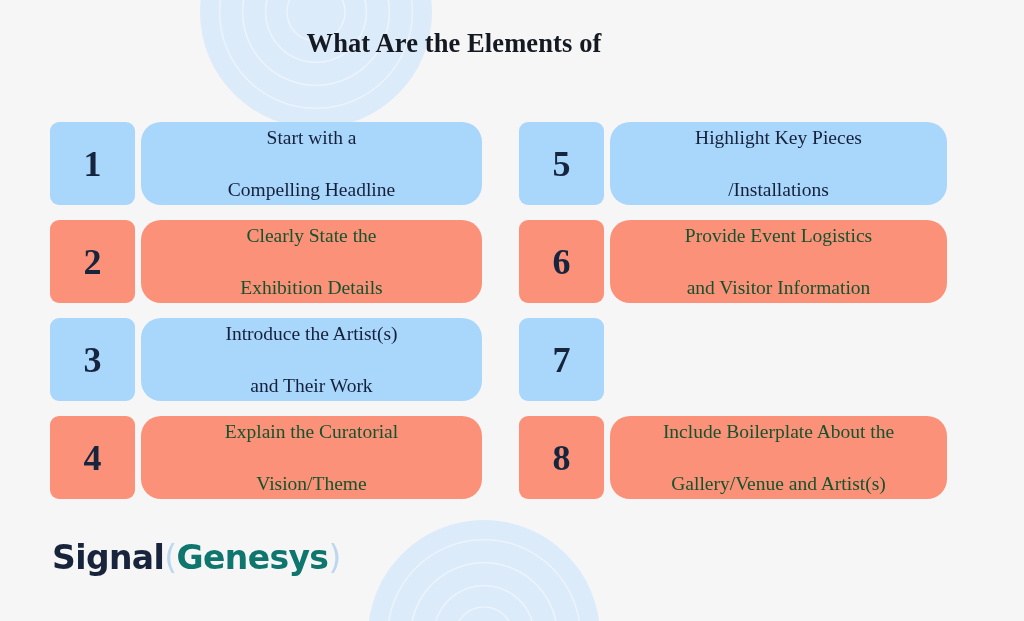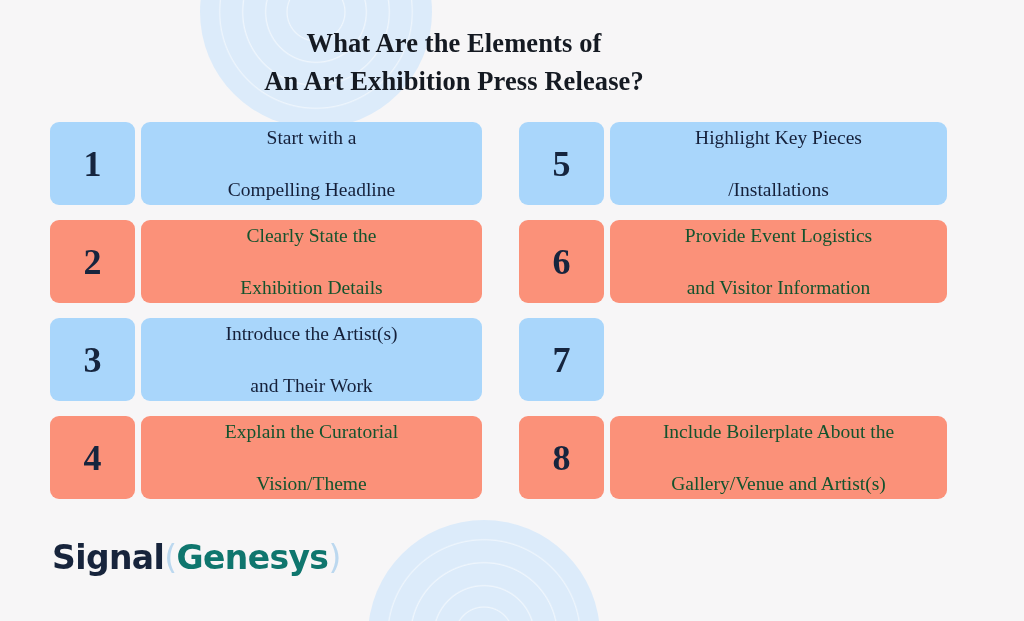--- a/index.html
+++ b/index.html
@@ -106,21 +106,21 @@
     align-items: center;
     justify-content: center;
     font-family: "Liberation Serif", "DejaVu Serif", serif;
     font-size: 36px;
     font-weight: bold;
     color: #16253e;
     margin-right: 6px;
   }
   .text-box {
     flex: 1 1 auto;
-    border-radius: 9px;
+    border-radius: 20px;
     display: flex;
     align-items: center;
     justify-content: center;
     text-align: center;
     padding: 0 12px;
     box-sizing: border-box;
   }
   .text-box span {
     font-family: "Liberation Serif", "DejaVu Serif", serif;
     font-size: 19.5px;
@@ -156,21 +156,20 @@
 
 <div class="watermark" id="wm-top">
   <div class="wm-rings"></div>
 </div>
 <div class="watermark" id="wm-bottom">
   <div class="wm-rings"></div>
 </div>
 
 <div class="title-wrap">
   <div class="title-line">What Are the Elements of</div>
-  <div class="title-line">An Art Exhibition Press Release?</div>
 </div>
 
 <div class="grid">
 
   <div class="item blue" style="grid-column:1; grid-row:1;">
     <div class="num-box">1</div>
     <div class="text-box">
       <span><span>Start with a</span><br><span>Compelling Headline</span></span>
     </div>
   </div>

